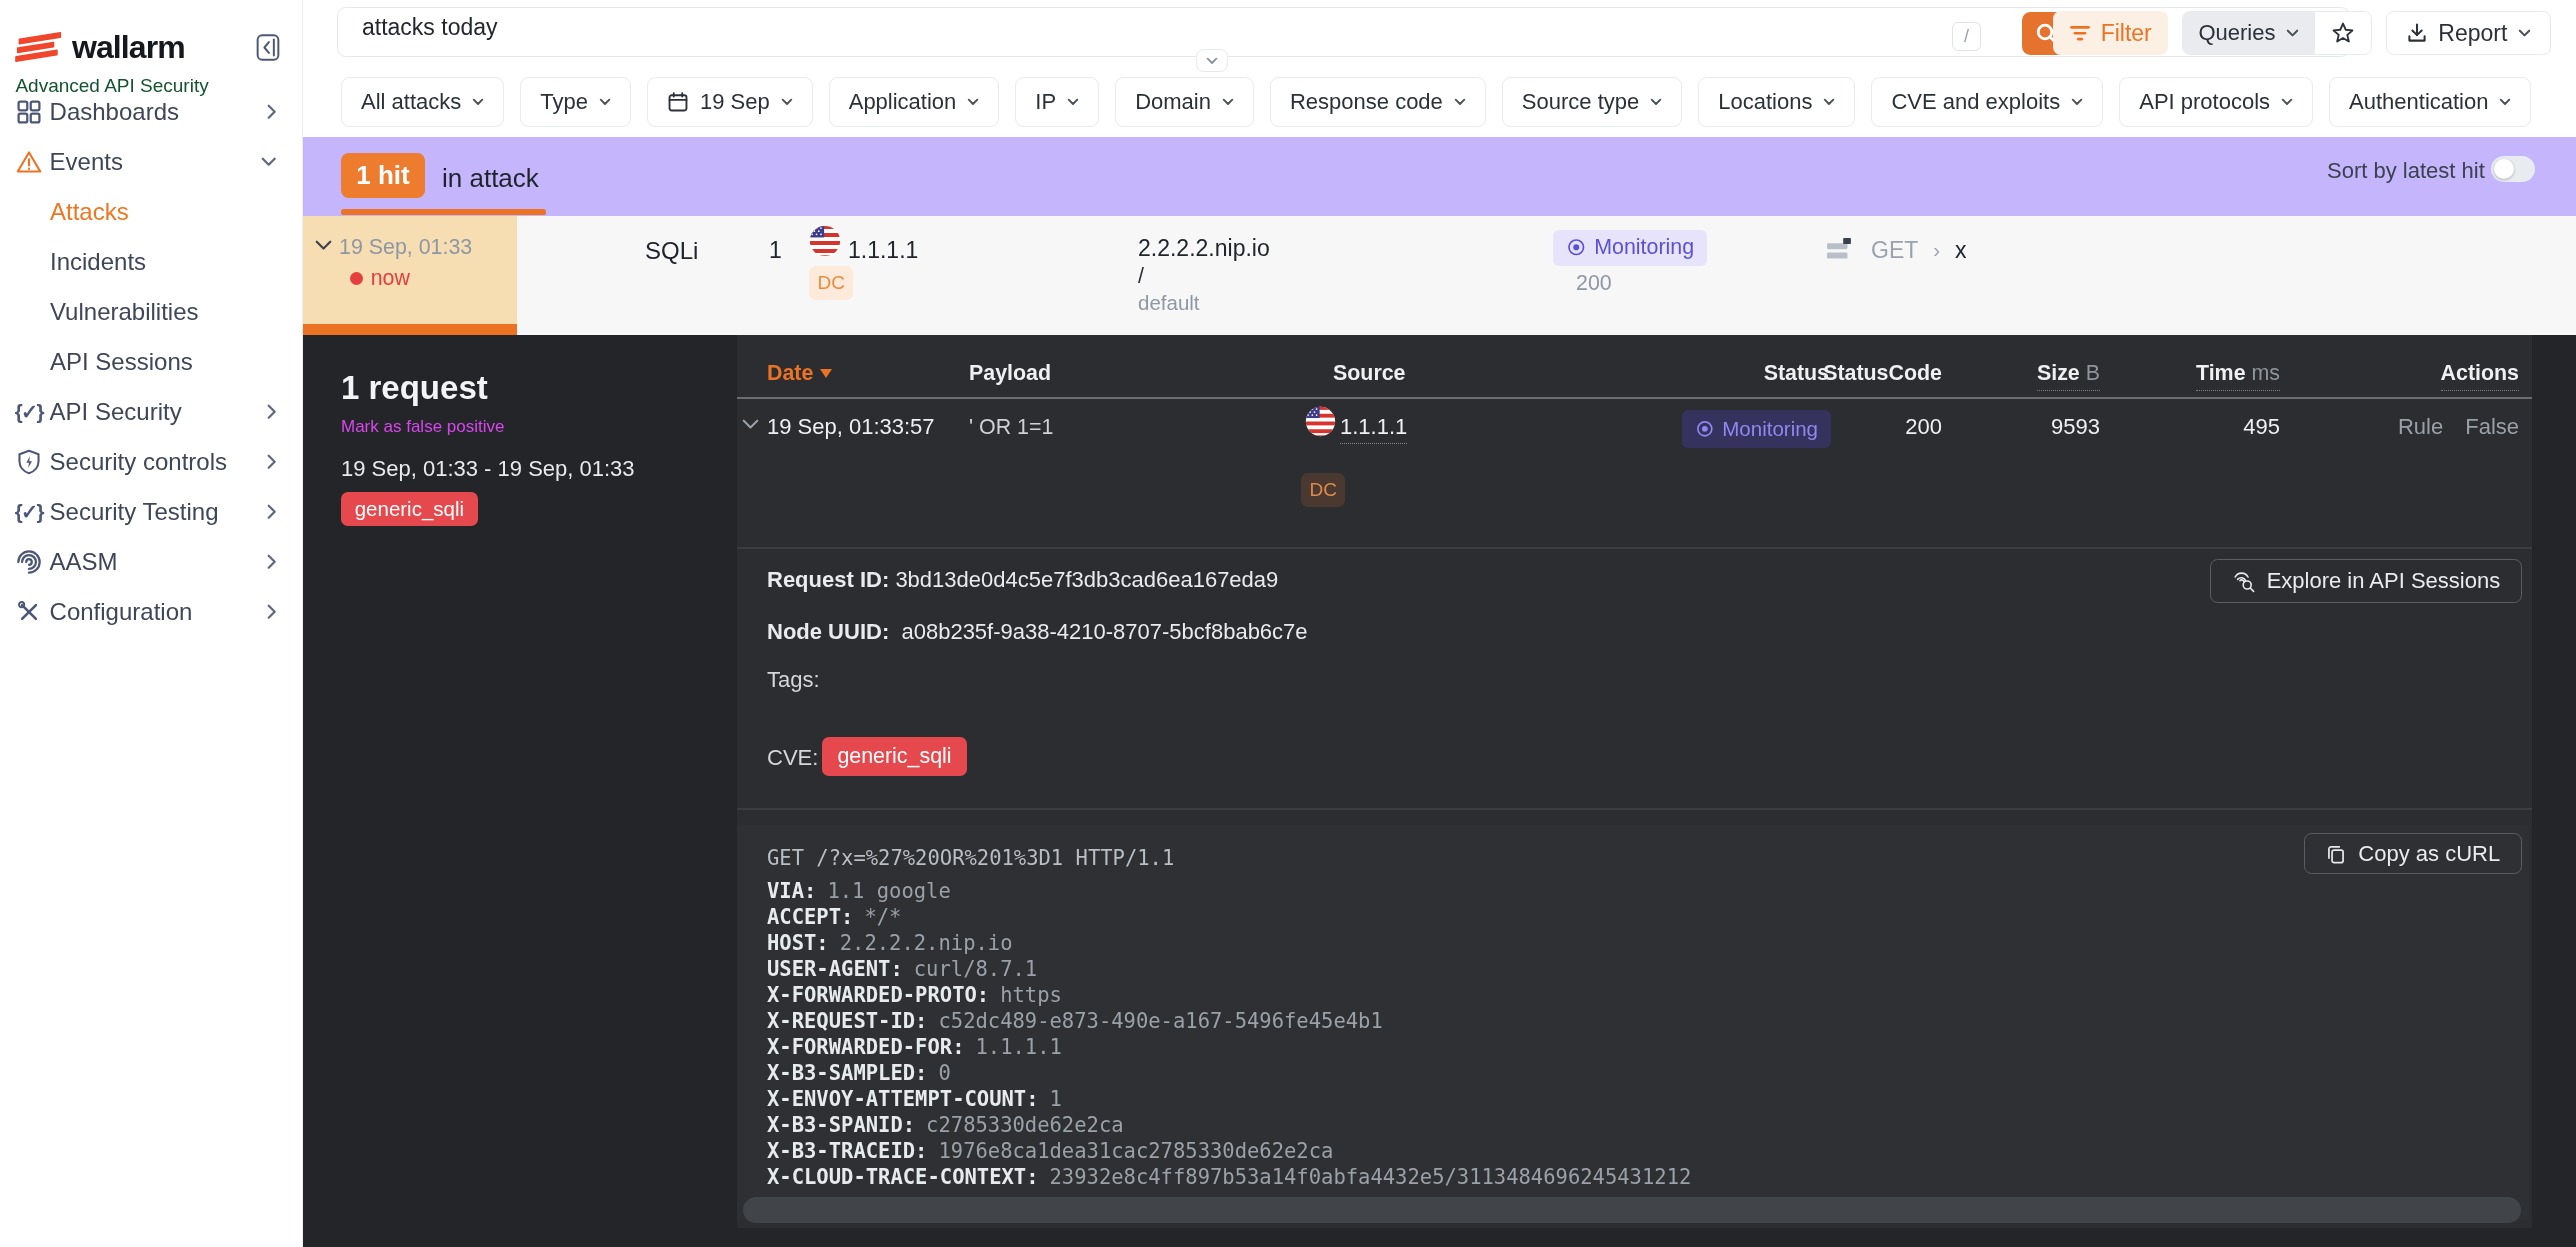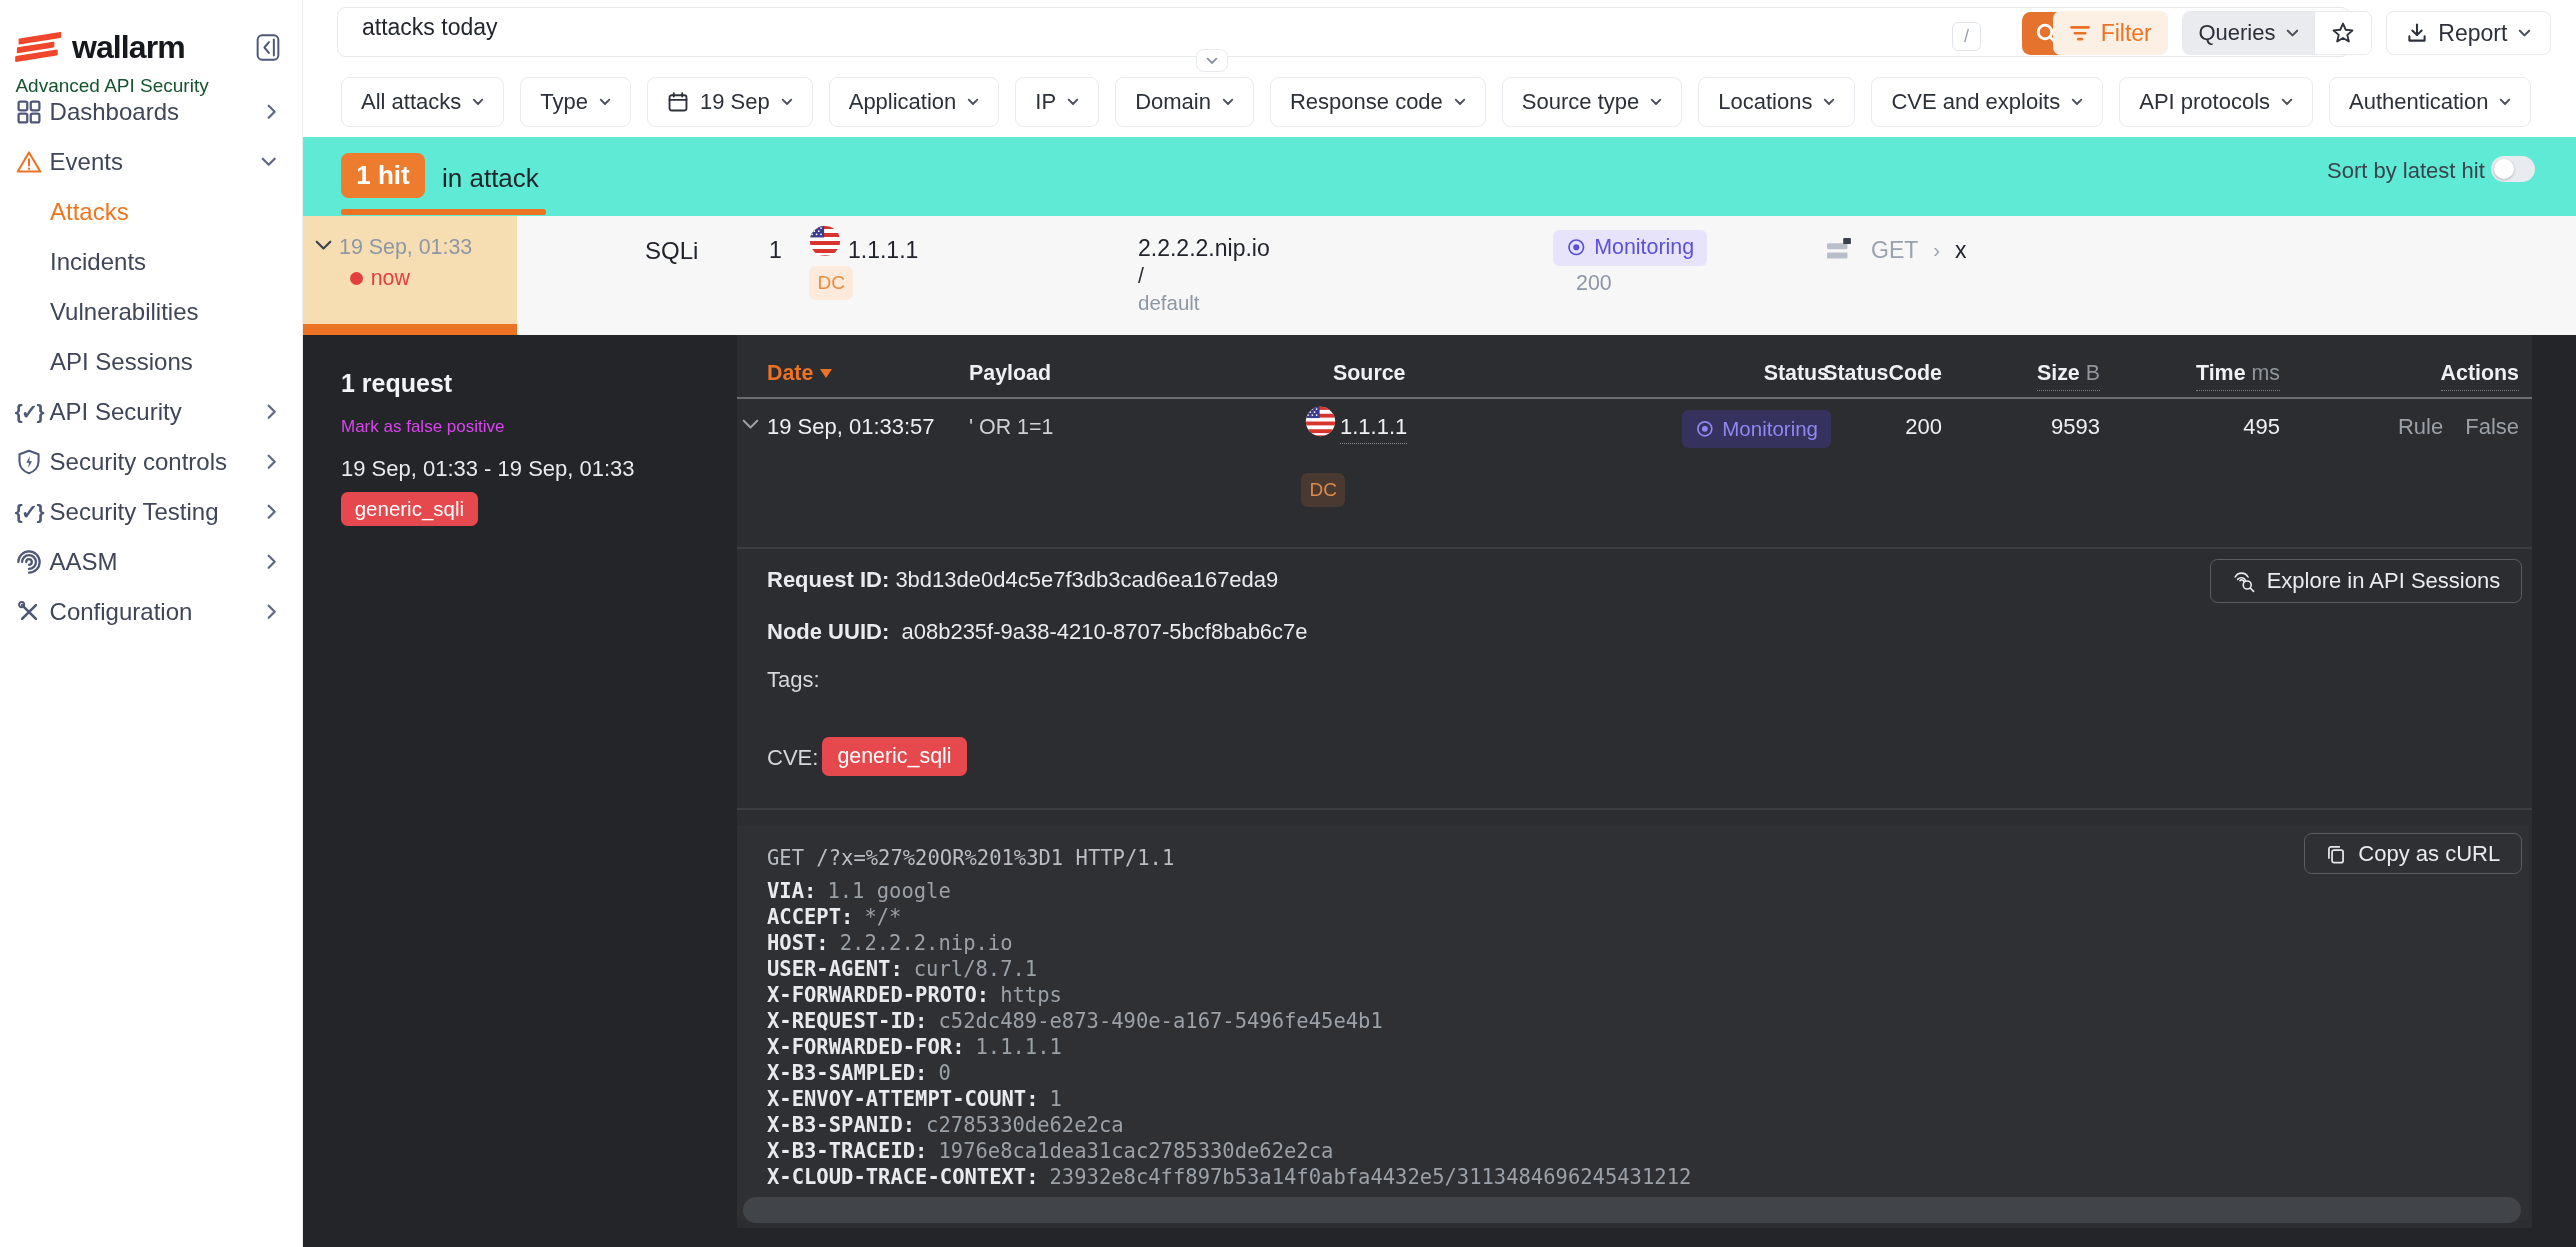--- a/index.html
+++ b/index.html
@@ -32,21 +32,21 @@
   .filter-btn span{font-size:23px;color:#ed7324}
   .queries-group{position:absolute;left:1879px;top:11px;height:44px;display:flex;border:1.7px solid #e6e9ed;border-radius:7.7px;overflow:hidden;box-sizing:border-box}
   .queries-main{background:#e9ebef;display:flex;align-items:center;padding:0 15.4px;gap:10.3px;font-size:22px;color:#2c3039;cursor:pointer}
   .queries-star{background:#fff;width:56px;display:flex;align-items:center;justify-content:center;border-left:1.7px solid #e6e9ed;cursor:pointer}
   .report-btn{position:absolute;left:2083px;top:11px;height:44px;padding:0 19px;border:1.7px solid #e6e9ed;border-radius:7.7px;box-sizing:border-box;display:flex;align-items:center;gap:10.3px;font-size:23px;color:#2c3039;background:#fff;cursor:pointer}
   .collapse-pill{position:absolute;left:893px;top:49px;width:32px;height:23px;border:1.7px solid #e6e9ed;border-radius:7.7px;background:#fff;box-sizing:border-box;display:flex;align-items:center;justify-content:center;z-index:5;cursor:pointer}
 
   .filterrow{position:absolute;left:0;top:68px;width:2273px;height:68px;background:#fff;display:flex;align-items:center;gap:16px;padding-left:38px;box-sizing:border-box}
   .fchip{height:50px;border:1.7px solid #e7eaee;border-radius:8.5px;background:#fff;display:flex;align-items:center;padding:0 19px;font-size:22px;color:#2c3039;gap:11px;box-sizing:border-box;cursor:pointer;white-space:nowrap}
 
-  .hitsbar{position:absolute;left:0;top:137px;width:2273px;height:79px;background:#5eead4}
+  .hitsbar{position:absolute;left:0;top:137px;width:2273px;height:79px;background:#c4b5fd}
   .hit-badge{position:absolute;left:38px;top:16px;width:84px;height:45px;background:#ee7c2e;border-radius:7.7px;color:#fff;font-weight:bold;font-size:26px;display:flex;align-items:center;justify-content:center}
   .hit-suffix{position:absolute;left:139px;top:26px;font-size:26px;color:#1f242b}
   .hit-underline{position:absolute;left:38px;top:72px;width:205px;height:6px;background:#ed7324;border-radius:2.6px}
   .sort-label{position:absolute;left:2024px;top:21.4px;font-size:22px;color:#3b424e}
   .toggle{position:absolute;left:2188px;top:19px;width:44px;height:26px;background:#e8ebef;border-radius:13.7px;cursor:pointer}
   .toggle .knob{position:absolute;left:2.6px;top:2.6px;width:20.5px;height:20.5px;background:#fff;border-radius:50%;box-shadow:0 0.9px 2.6px rgba(0,0,0,.25)}
 
   
   .attackrow{position:absolute;left:0;top:216px;width:2273px;height:119px;background:#f7f7f8;cursor:pointer}
   .datecell{position:absolute;left:0;top:0;width:214px;height:119px;background:#f6ddb2}
@@ -66,21 +66,21 @@
   .cell-app{position:absolute;left:835px;top:75px;font-size:20.5px;color:#8e97a5}
   .mon-light{position:absolute;left:1250px;top:13.7px;height:36px;padding:0 13px;background:#e7e3fb;border-radius:6px;color:#5b50d8;font-size:21.4px;display:flex;align-items:center;gap:7.7px}
   .cell-200{position:absolute;left:1273px;top:55px;font-size:21.4px;color:#8e97a5}
   .getrow{position:absolute;left:1524px;top:20.5px;display:flex;align-items:center;gap:15px}
   .getrow .gm{font-size:23px;color:#9aa2ae}
   .getrow .gs{font-size:20.5px;color:#9aa2ae}
   .getrow .gx{font-size:23px;color:#22262c}
 
   
   .panel{position:absolute;left:0;top:335px;width:2273px;height:913px;background:#232528;color:#e9ebee}
-  .p-req{position:absolute;left:38px;top:34px;font-size:25px;font-weight:bold;color:#f2f4f5}
+  .p-req{position:absolute;left:38px;top:34px;font-size:33px;font-weight:bold;color:#f2f4f5}
   .p-fp{position:absolute;left:38px;top:82px;font-size:17px;color:#d946ef;cursor:pointer}
   .p-range{position:absolute;left:38px;top:121px;font-size:22px;color:#e8ebee}
   .p-tag{position:absolute;left:38px;top:157px;height:34px;padding:0 13.7px;background:#e5484d;border-radius:6.8px;color:#fff;font-size:20.5px;display:flex;align-items:center}
 
   .card{position:absolute;left:434px;top:0;width:1795px;height:893px;background:#2b2d30}
   .th{position:absolute;top:26px;font-size:21.4px;font-weight:bold;color:#eef0f2;white-space:nowrap}
   .th .unit{color:#8f959c;font-weight:normal}
   .th.dotted{border-bottom:1.7px dotted #7c8086;padding-bottom:4.3px}
   .th-date{left:30px;color:#ed7324;display:flex;align-items:center;gap:6.8px}
   .tri-down{width:0;height:0;border-left:6.8px solid transparent;border-right:6.8px solid transparent;border-top:9.4px solid #ed7324}

